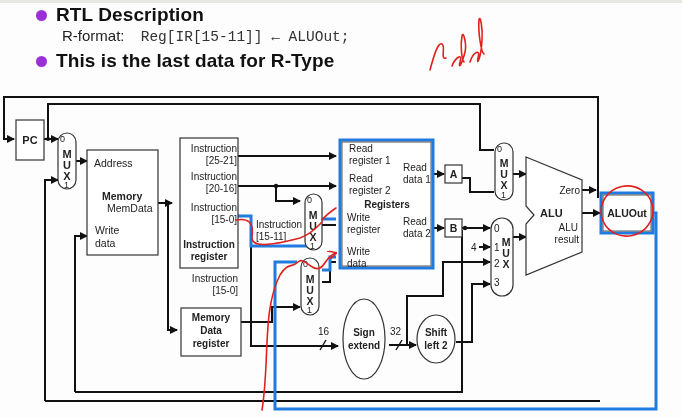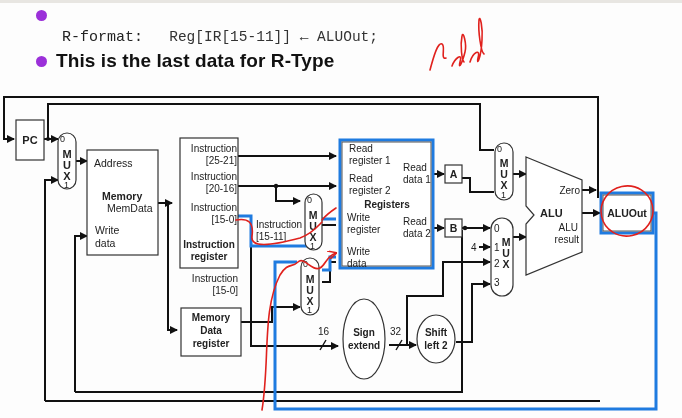--- a/index.html
+++ b/index.html
@@ -8,38 +8,39 @@
       background: #fdfdfd;
       font-family: "Liberation Sans", sans-serif;
       position: relative;
     }
     .topbar { position:absolute; left:0; top:0; width:682px; height:3px; background:#e8e6e2; }
     .bullets { position:absolute; left:36px; top:4px; }
     .bullet-row { display:flex; align-items:center; height:22px; }
     .dot { width:11px; height:11px; border-radius:50%; background:#9b30d9; margin-right:9px; flex:none; }
     .h1 { font-weight:bold; font-size:19px; color:#111; letter-spacing:0.1px; }
     .sub { position:absolute; left:62px; top:27px; font-size:15px; color:#222; white-space:nowrap; }
-    .sub .lbl { margin-right:22px;font-family:Liberation Mono, monospace; }
+    .sub .lbl { margin-right:12px; }
     .sub .code { font-family:"Liberation Mono", monospace; font-size:14.5px; color:#333;margin-top:20px; }
     .row2 { position:absolute; left:36px; top:50px; }
     svg#diagram { position:absolute; left:0; top:0; }
     svg text { font-family:"Liberation Sans", sans-serif; fill:#222; }
     .w { stroke:#111; stroke-width:2; fill:none; }
     .box { stroke:#333; stroke-width:1.2; fill:#fff; }
     .blue { stroke:#1f7be0; stroke-width:3; fill:none; }
     .red { stroke:#e0211d; stroke-width:1.6; fill:none; stroke-linecap:round; stroke-linejoin:round; }
   </style>
 </head>
 <body>
 
 <div class="topbar"></div>
 
 <div class="bullets">
   <div class="bullet-row">
     <span class="dot"></span>
+    <span class="h1">RTL Description</span>
   </div>
 </div>
 <div class="sub">
   <span class="lbl">R-format:</span>
   <span class="code">Reg[IR[15-11]] ← ALUOut;</span>
 </div>
 <div class="bullets row2">
   <div class="bullet-row">
     <span class="dot"></span>
     <span class="h1">This is the last data for R-Type</span>

